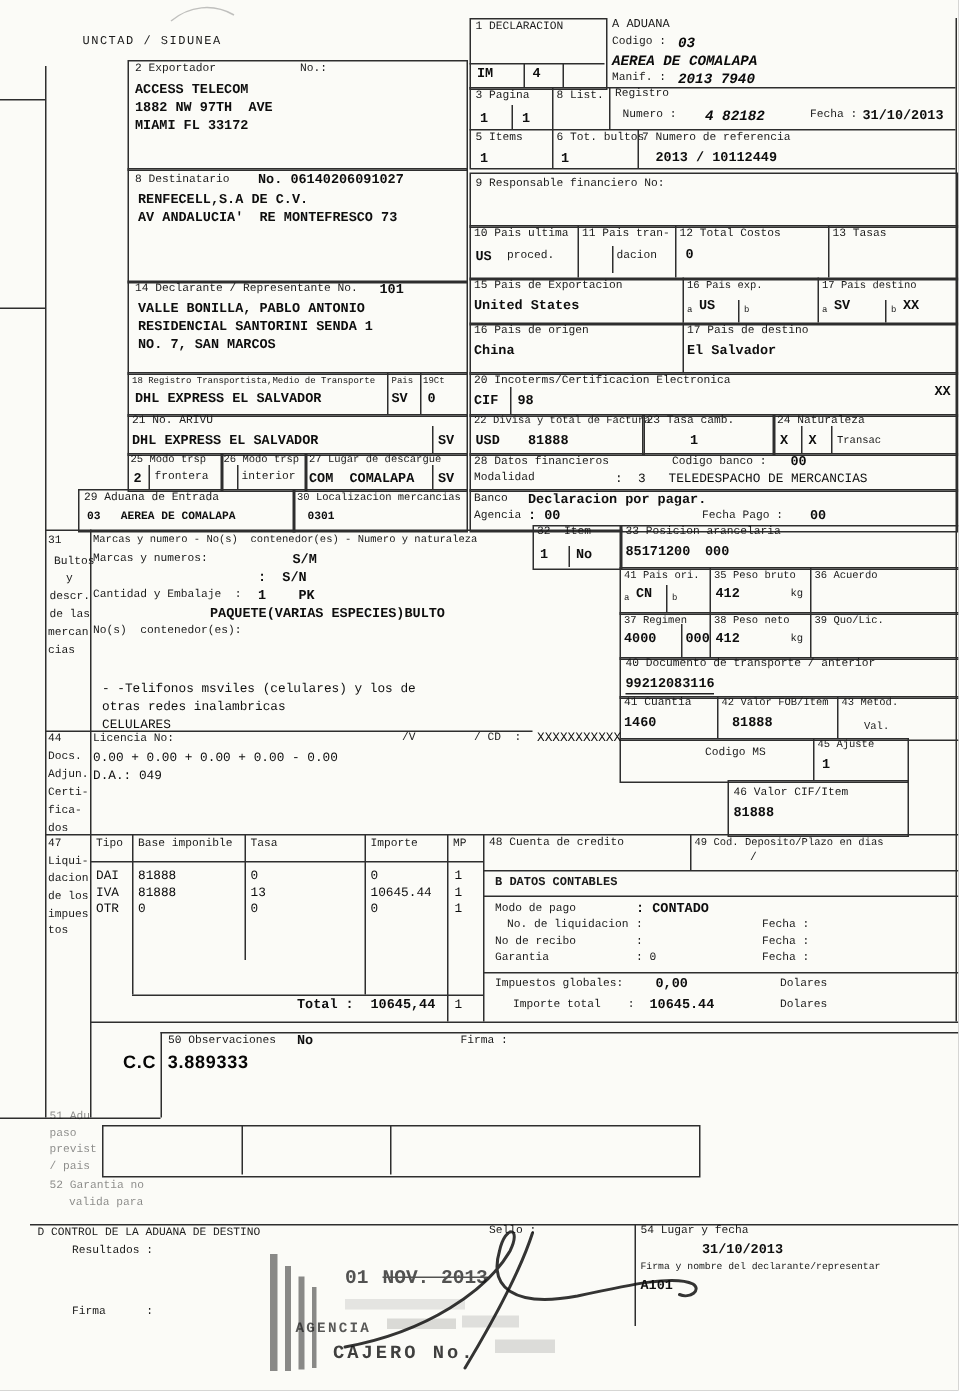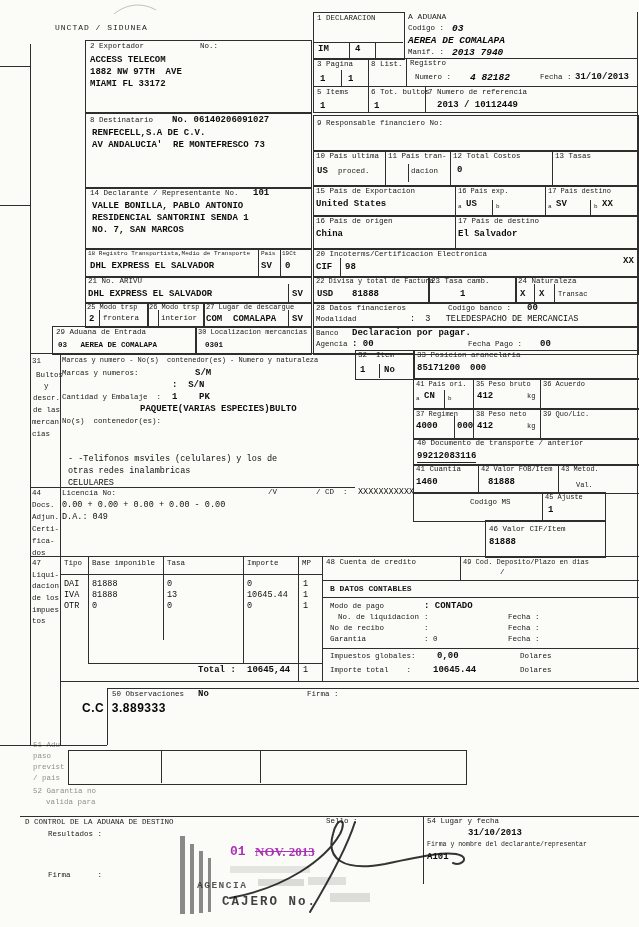--- a/index.html
+++ b/index.html
@@ -15,22 +15,22 @@
   .v85{font-size:8.5px;font-weight:normal;color:#0e0e0e;}
   .v75{font-size:7.5px;font-weight:bold;color:#0e0e0e;}
   .vi{font-size:9.5px;font-weight:bold;font-style:italic;color:#0a0a0a;}
   .bx{position:absolute;border:1px solid #2e2e2e;}
   .ln{position:absolute;background:#2e2e2e;}
   .faint{opacity:.5;}
   .cc{font-family:"Liberation Sans",sans-serif;font-size:12px;font-weight:bold;color:#060606;letter-spacing:.5px;}
   .u{border-bottom:1px solid #222;padding-bottom:1px;}
   .bar{position:absolute;background:#181818;opacity:.5;}
   .smg{position:absolute;background:#666;}
-  .stamp1{font-size:13px;font-weight:bold;color:#a21caf;opacity:.9;}
-  .strike{text-decoration:line-through;font-family:Liberation Serif, serif;}
+  .stamp1{font-size:13px;font-weight:bold;color:#404040;opacity:.9;}
+  .strike{text-decoration:line-through;}
   .ag{font-size:9.5px;font-weight:bold;letter-spacing:1.5px;opacity:.75;color:#222;}
   .caj{font-size:12.5px;font-weight:bold;letter-spacing:2px;color:#2b2b2b;opacity:.9;}
 </style>
 </head>
 <body>
 
 <div class="page">
 
   <span class="t lbl s8" style="left:55px;top:24px;letter-spacing:1px">UNCTAD / SIDUNEA</span>
   <svg class="t" style="left:112px;top:0" width="60" height="20">
@@ -353,21 +353,21 @@
   <span class="t lbl" style="left:330px;top:625px">No de recibo</span>
   <span class="t lbl" style="left:424px;top:625px">:</span>
   <span class="t lbl" style="left:508px;top:625px">Fecha :</span>
   <span class="t lbl" style="left:330px;top:636px">Garantia</span>
   <span class="t lbl" style="left:424px;top:636px">: 0</span>
   <span class="t lbl" style="left:508px;top:636px">Fecha :</span>
   <i class="ln" style="left:322px;top:648px;width:317px;height:1px"></i>
   <span class="t lbl" style="left:330px;top:653px">Impuestos globales:</span>
   <span class="t val" style="left:437px;top:652px">0,00</span>
   <span class="t lbl" style="left:520px;top:653px">Dolares</span>
-  <span class="t lbl" style="left:330px;top:667px">Importe total    :</span>
+  <span class="t lbl" style="left:342px;top:667px">Importe total    :</span>
   <span class="t val" style="left:433px;top:666px">10645.44</span>
   <span class="t lbl" style="left:520px;top:667px">Dolares</span>
 
   <i class="ln" style="left:107px;top:688px;width:532px;height:1px"></i>
   <i class="ln" style="left:107px;top:688px;width:1px;height:57px"></i>
   <span class="t lbl" style="left:112px;top:691px">50 Observaciones</span>
   <span class="t val" style="left:198px;top:690px">No</span>
   <span class="t lbl" style="left:307px;top:691px">Firma :</span>
   <span class="t cc" style="left:82px;top:702px">C.C  3.889333</span>
   <i class="ln" style="left:0;top:745px;width:107px;height:1px"></i>

